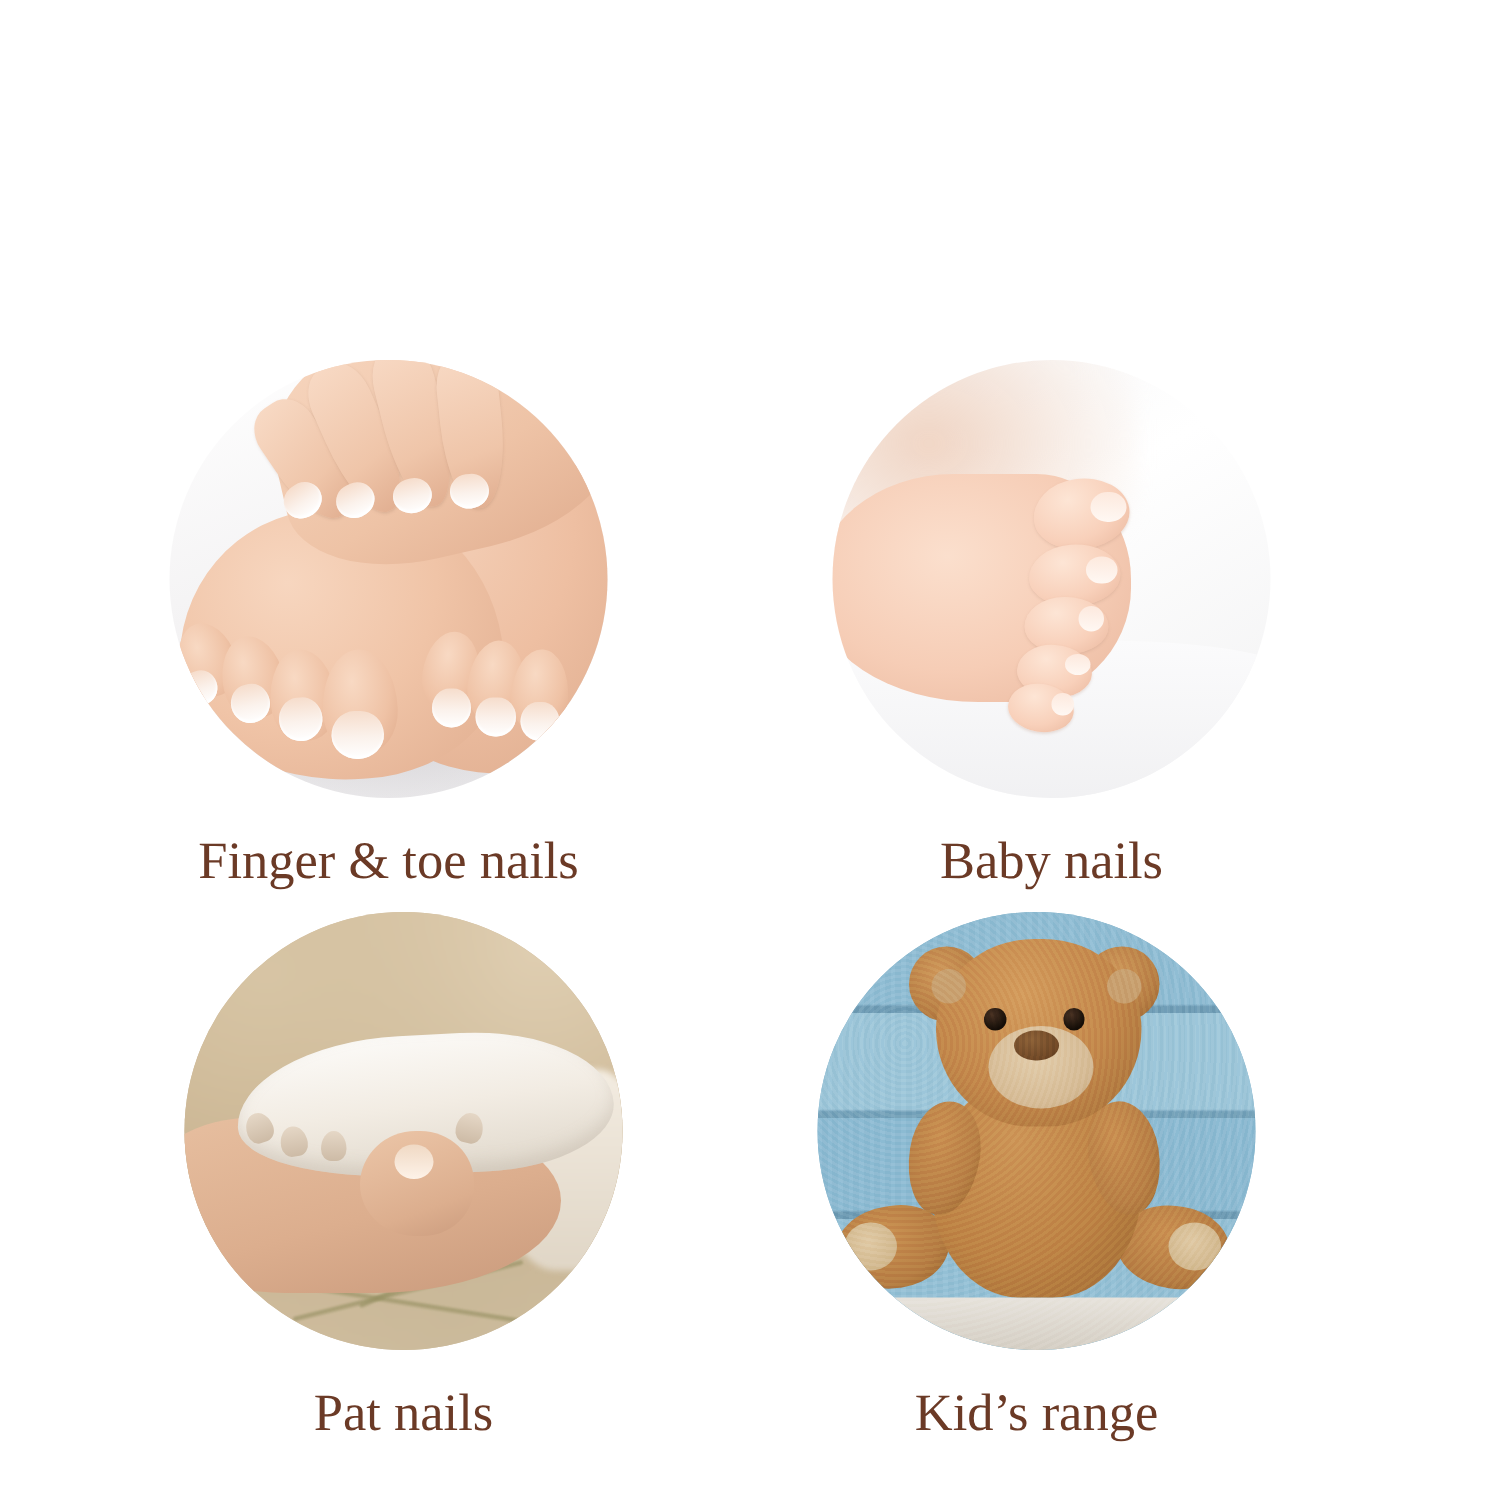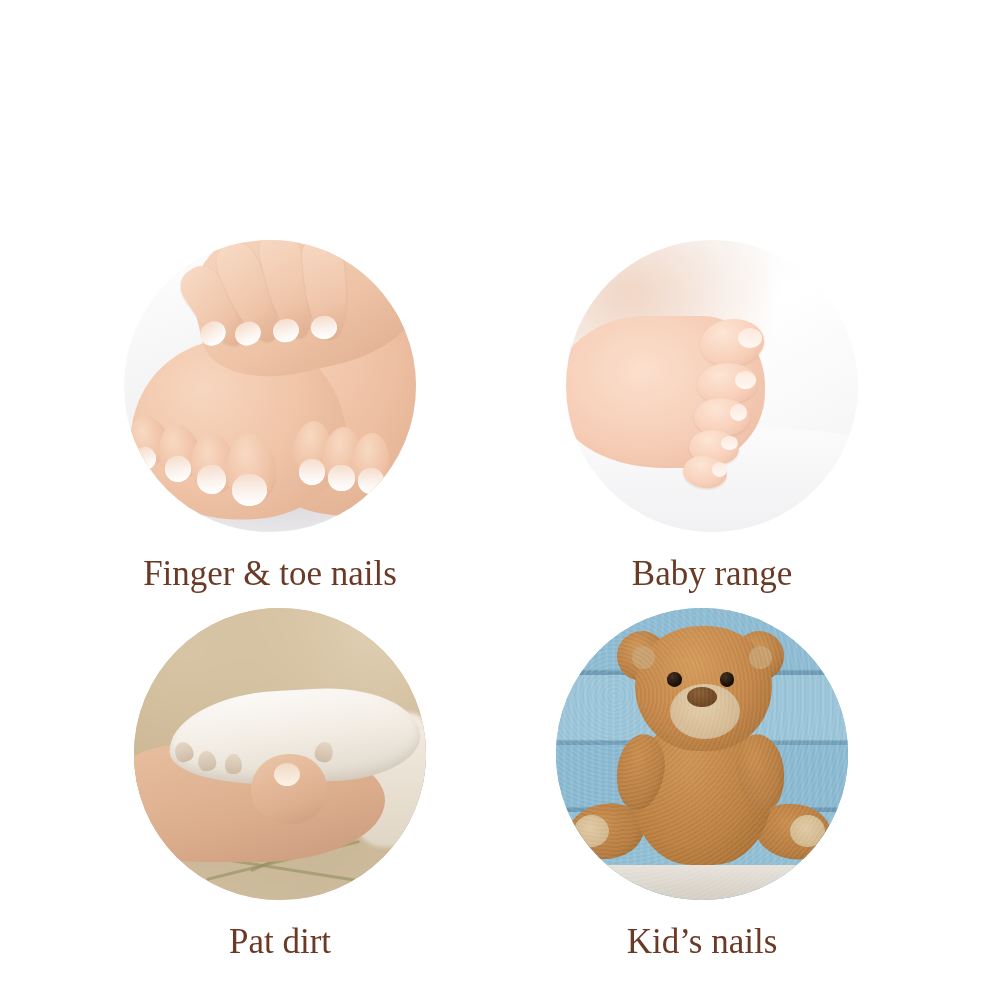--- a/index.html
+++ b/index.html
@@ -50,21 +50,21 @@
     margin: 18px auto 0 auto;
     width: 640px;
     transform: scaleX(0.95);
     transform-origin: center top;
   }
 
   
   .grid {
     position: absolute;
     top: 240px;
-    left: 12px;
+    left: 1px;
     width: 812px;
     height: 740px;
   }
   .cell {
     position: absolute;
     width: 420px;
     text-align: center;
   }
   .cell-0 { left: 48px;  top: 0px;   }
   .cell-1 { left: 490px; top: 0px;   }
@@ -363,42 +363,42 @@
           <div class="btoe" style="left:44%; top:54%; width:19%; height:13%; transform:rotate(0deg);"></div>
           <div class="btoe" style="left:42%; top:65%; width:17%; height:12%; transform:rotate(4deg);"></div>
           <div class="btoe" style="left:40%; top:74%; width:15%; height:11%; transform:rotate(8deg);"></div>
           <div class="bnail" style="left:59%; top:30%; width:8%; height:7%;"></div>
           <div class="bnail" style="left:58%; top:45%; width:7%; height:6%;"></div>
           <div class="bnail" style="left:56%; top:56%; width:6%; height:6%;"></div>
           <div class="bnail" style="left:53%; top:67%; width:6%; height:5%;"></div>
           <div class="bnail" style="left:50%; top:76%; width:5%; height:5%;"></div>
         </div>
       </div>
-      <div class="caption">Baby range</div>
+      <div class="caption">Baby nails</div>
     </div>
 
     <div class="cell cell-2">
       <div class="photo ph3">
         <div class="scene">
           <div class="field-blur"></div>
           <div class="grass" style="left:24%; top:86%; width:54%; transform:rotate(-14deg);"></div>
           <div class="grass" style="left:30%; top:90%; width:58%; transform:rotate(9deg);"></div>
           <div class="grass" style="left:38%; top:80%; width:46%; transform:rotate(-24deg);"></div>
           <div class="leg"></div>
           <div class="palm"></div>
           <div class="paw"></div>
           <div class="claw" style="left:14%; top:46%; width:6%; height:7%; transform:rotate(-20deg);"></div>
           <div class="claw" style="left:22%; top:49%; width:6%; height:7%; transform:rotate(-10deg);"></div>
           <div class="claw" style="left:31%; top:50%; width:6%; height:7%;"></div>
           <div class="claw" style="left:62%; top:46%; width:6%; height:7%; transform:rotate(12deg);"></div>
           <div class="thumb"></div>
           <div class="thumbnail"></div>
         </div>
       </div>
-      <div class="caption">Pat dirt</div>
+      <div class="caption">Pat nails</div>
     </div>
 
     <div class="cell cell-3">
       <div class="photo ph4">
         <div class="scene">
           <div class="planks"></div>
           <div class="plank-grain"></div>
           <div class="table"></div>
           <div class="leg4 leg-l"></div>
           <div class="leg4 leg-r"></div>
@@ -412,17 +412,17 @@
           <div class="bear-head"></div>
           <div class="ear-inner ear-inner-l"></div>
           <div class="ear-inner ear-inner-r"></div>
           <div class="muzzle"></div>
           <div class="nose4"></div>
           <div class="eye eye-l"></div>
           <div class="eye eye-r"></div>
           <div class="fur"></div>
         </div>
       </div>
-      <div class="caption">Kid’s nails</div>
+      <div class="caption">Kid’s range</div>
     </div>
 
   </div>
 </div>
 
 </body></html>

